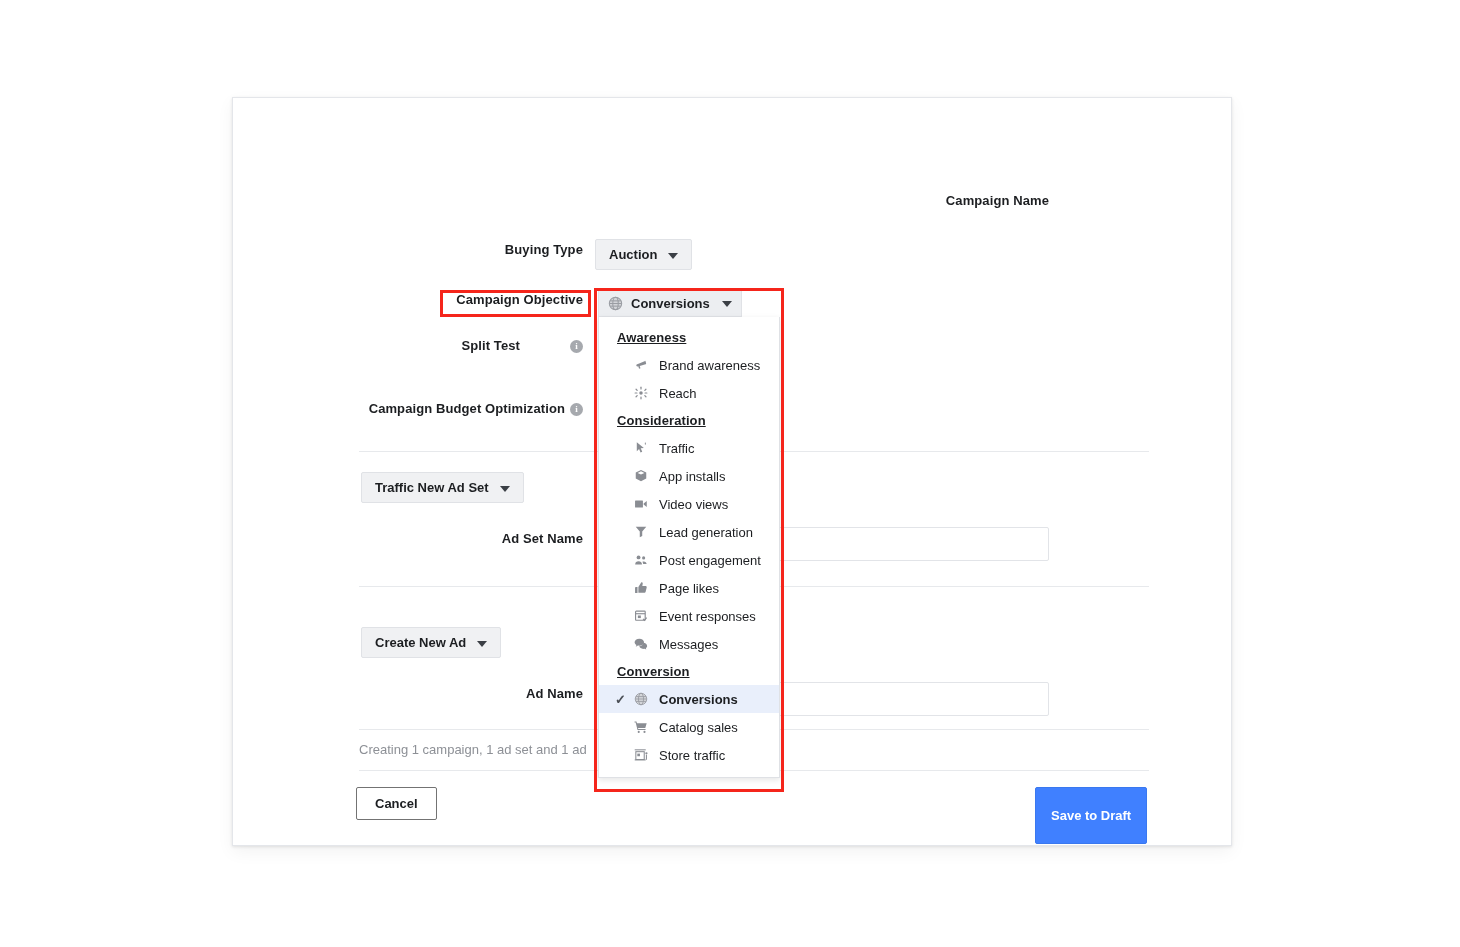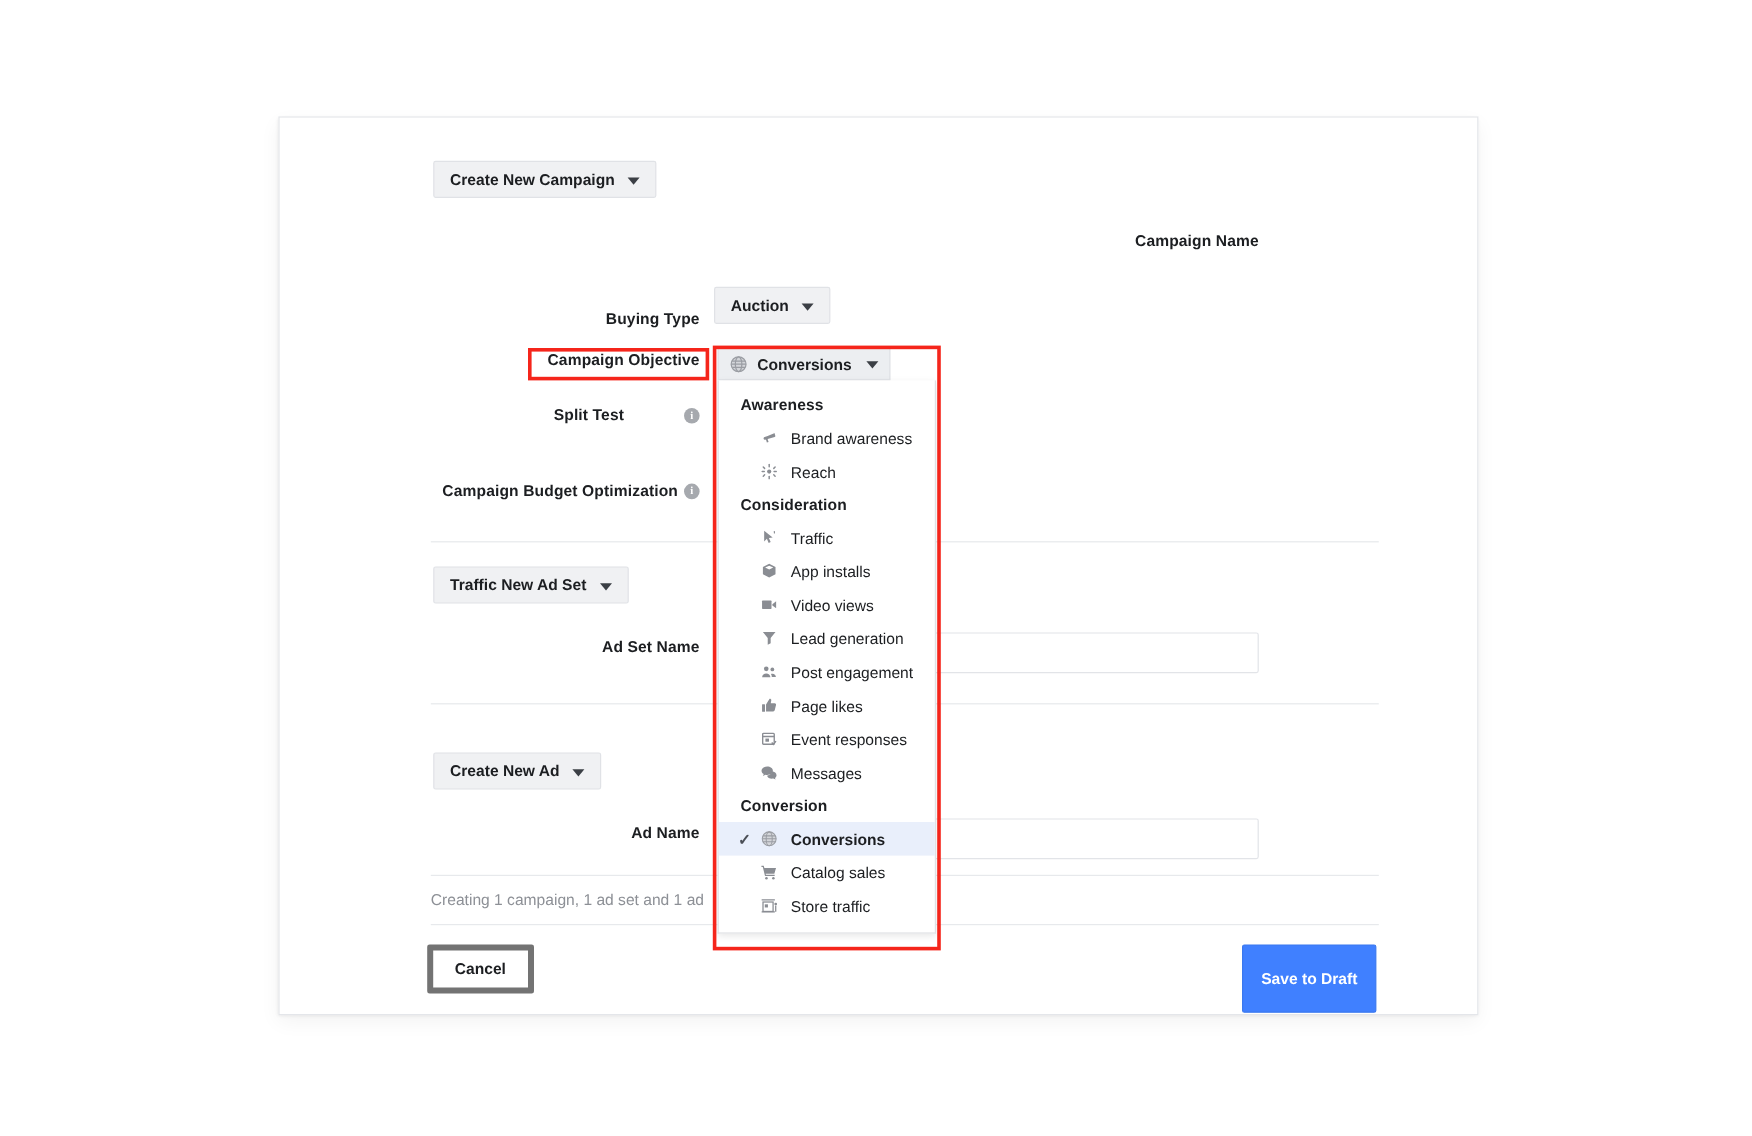--- a/index.html
+++ b/index.html
@@ -121,21 +121,21 @@
   
   .footer-note {
     position: absolute;
     font-size: 13px;
     color: #8d9096;
     white-space: nowrap;
   }
   .btn-cancel {
     position: absolute;
     background: #ffffff;
-    border: 5px solid #737373;
+    border: 1px solid #737373;
     border-radius: 2px;
     font-family: "Liberation Sans", sans-serif;
     font-size: 13px;
     font-weight: bold;
     color: #1c1e21;
     padding: 8px 18px;
     cursor: pointer;
   }
   .btn-primary {
     position: absolute;
@@ -195,20 +195,21 @@
     box-sizing: border-box;
     box-shadow: 0 2px 6px rgba(0,0,0,0.10);
     padding: 7px 0 8px 0;
   }
   .dd-group {
     font-size: 13px;
     font-weight: bold;
     color: #1c1e21;
     padding: 6px 0 6px 18px;
     letter-spacing: 0.1px;
+    text-decoration: underline;
   }
   .dd-item {
     display: flex;
     align-items: center;
     height: 28px;
     padding-left: 16px;
     font-size: 13px;
     color: #1c1e21;
     cursor: pointer;
     box-sizing: border-box;
@@ -237,32 +238,26 @@
 
   svg { display: block; }
 </style>
 </head>
 <body>
 
 <div id="stage">
 
   <div class="card">
 
-    <div class="row" style="left:128px; top:36px;">
-      <button class="sel-btn">
-        <span>Create New Campaign</span>
-        <span class="caret"></span>
-      </button>
-    </div>
 
     <div class="row" style="left:0px; top:95px; width:816px; justify-content:flex-end;">
       <span class="field-label">Campaign Name</span>
     </div>
 
-    <div class="row" style="left:0px; top:160px; width:350px; justify-content:flex-end;">
+    <div class="row" style="left:0px; top:144px; width:350px; justify-content:flex-end;">
       <span class="field-label">Buying Type</span>
     </div>
     <div class="row" style="left:362px; top:141px;">
       <button class="sel-btn">
         <span>Auction</span>
         <span class="caret"></span>
       </button>
     </div>
 
     <div class="row" style="left:0px; top:194px; width:350px; justify-content:flex-end;">

